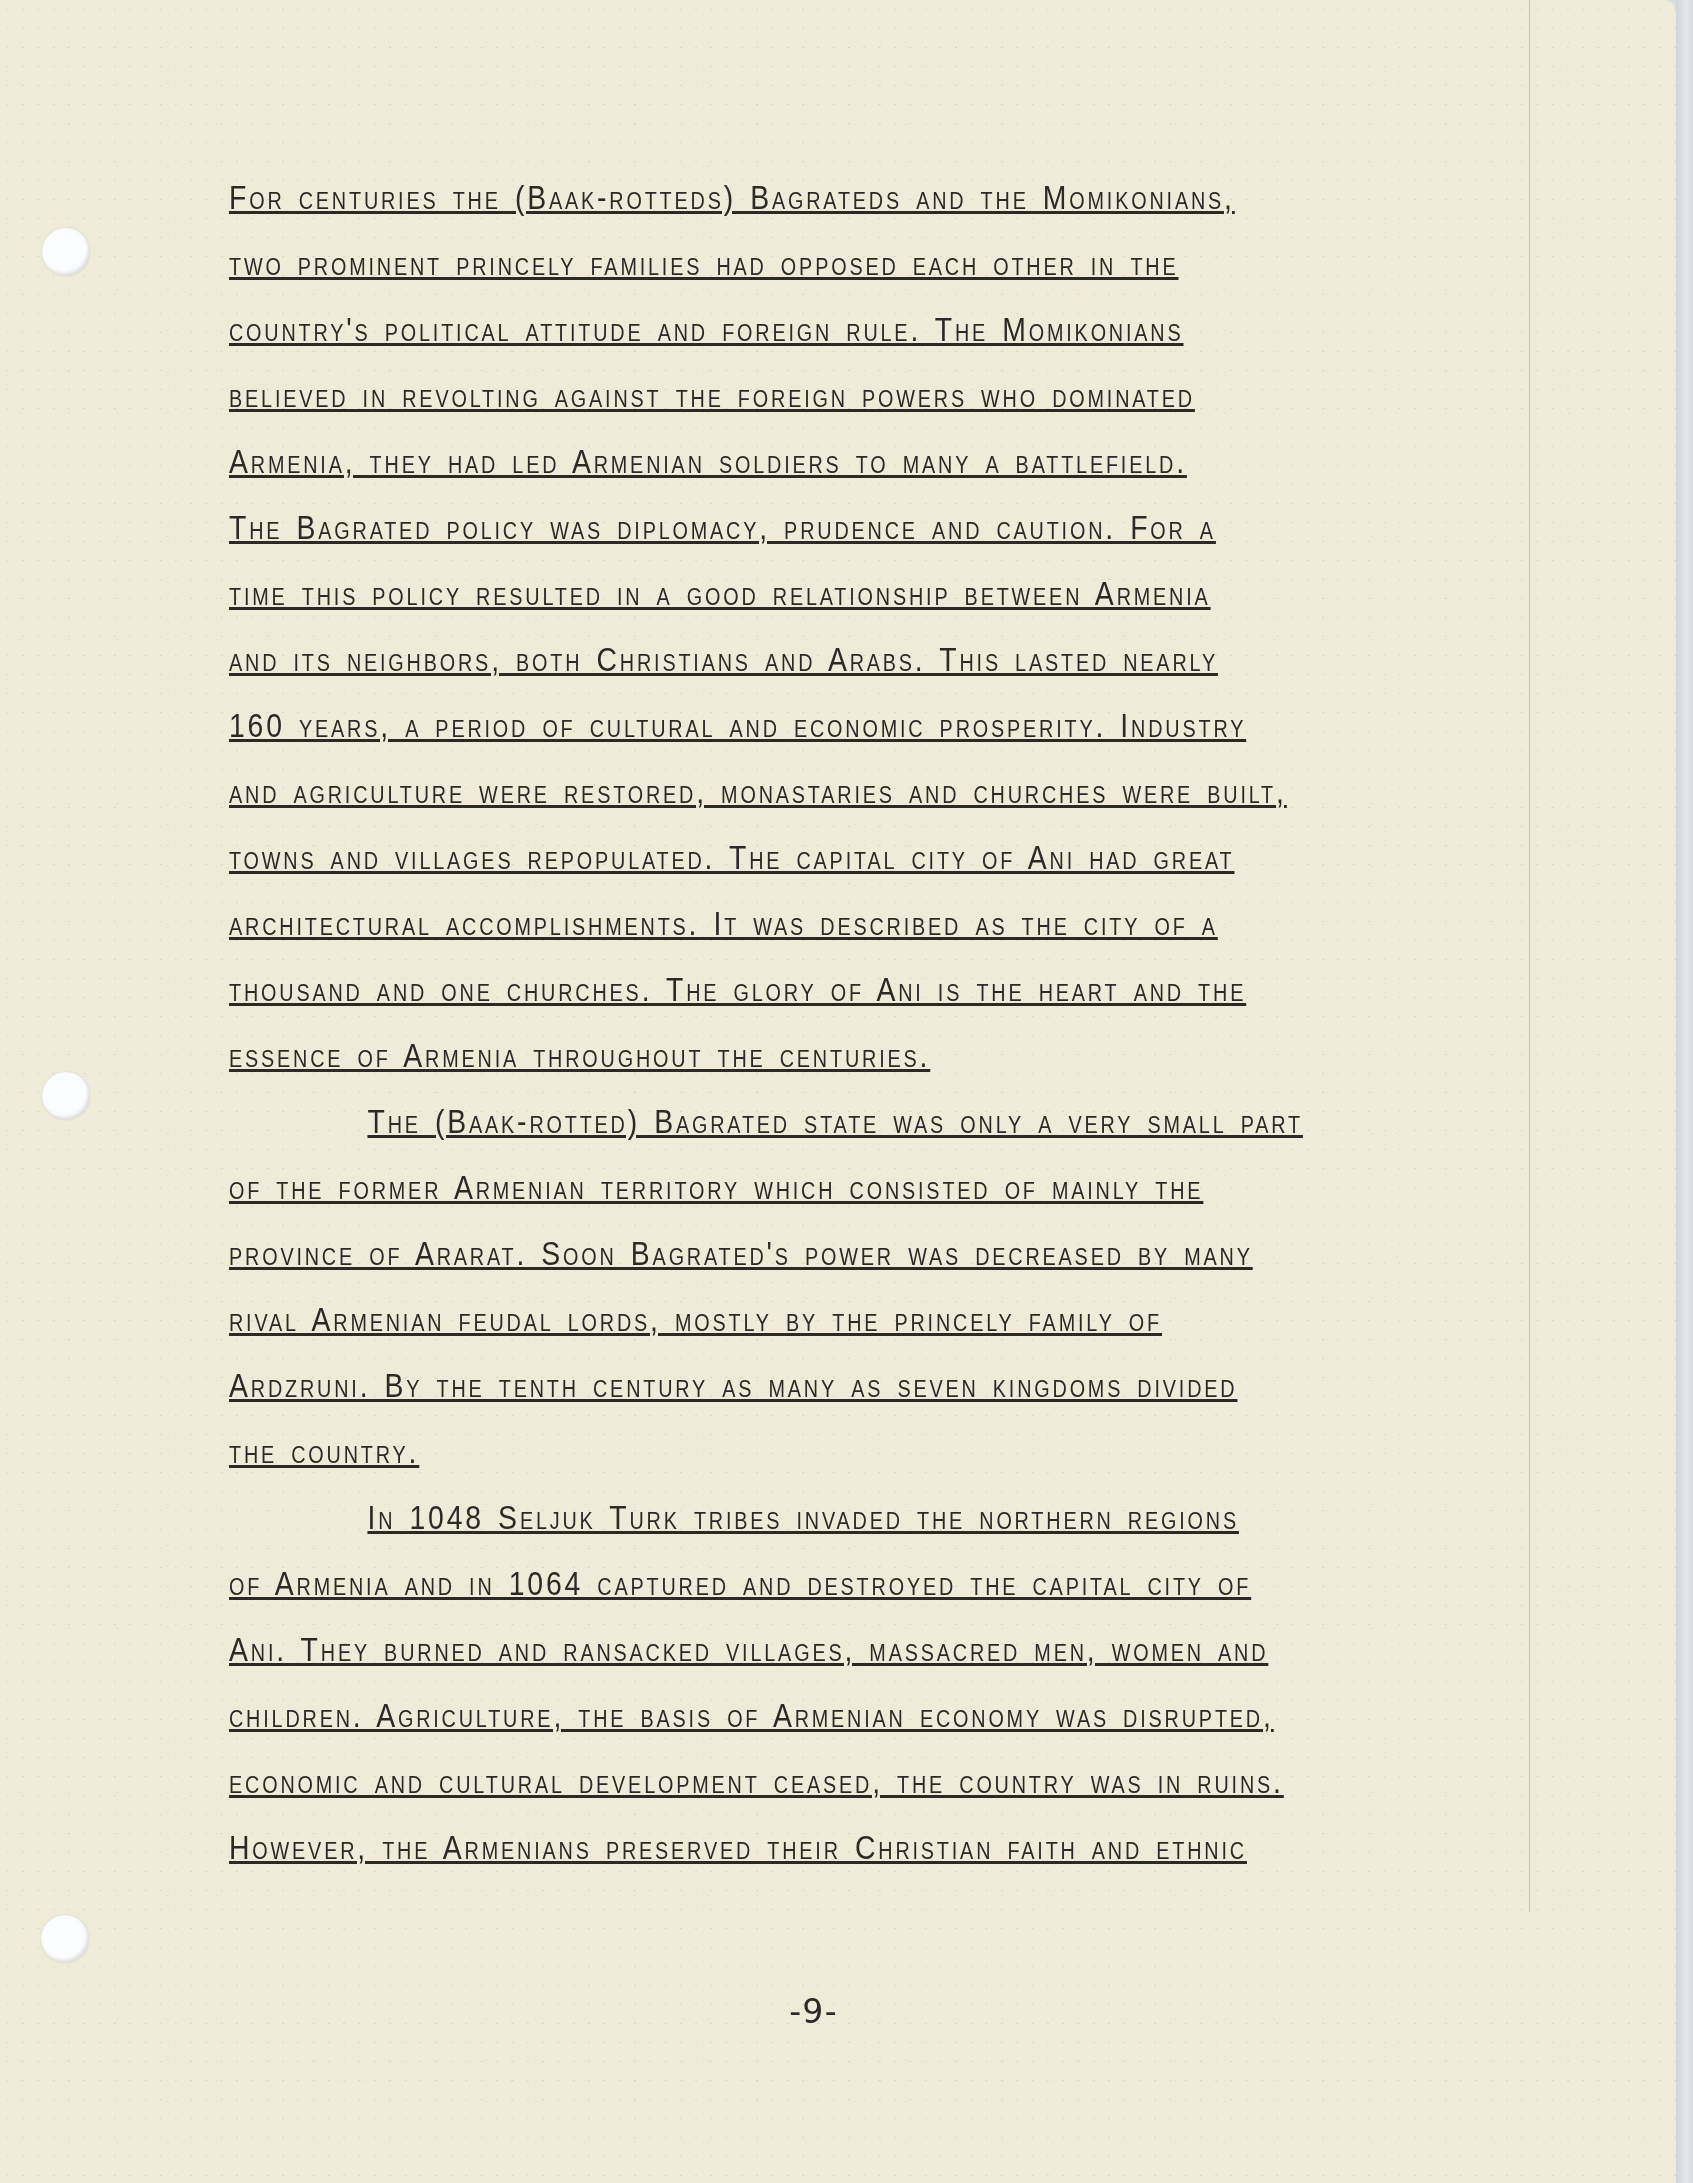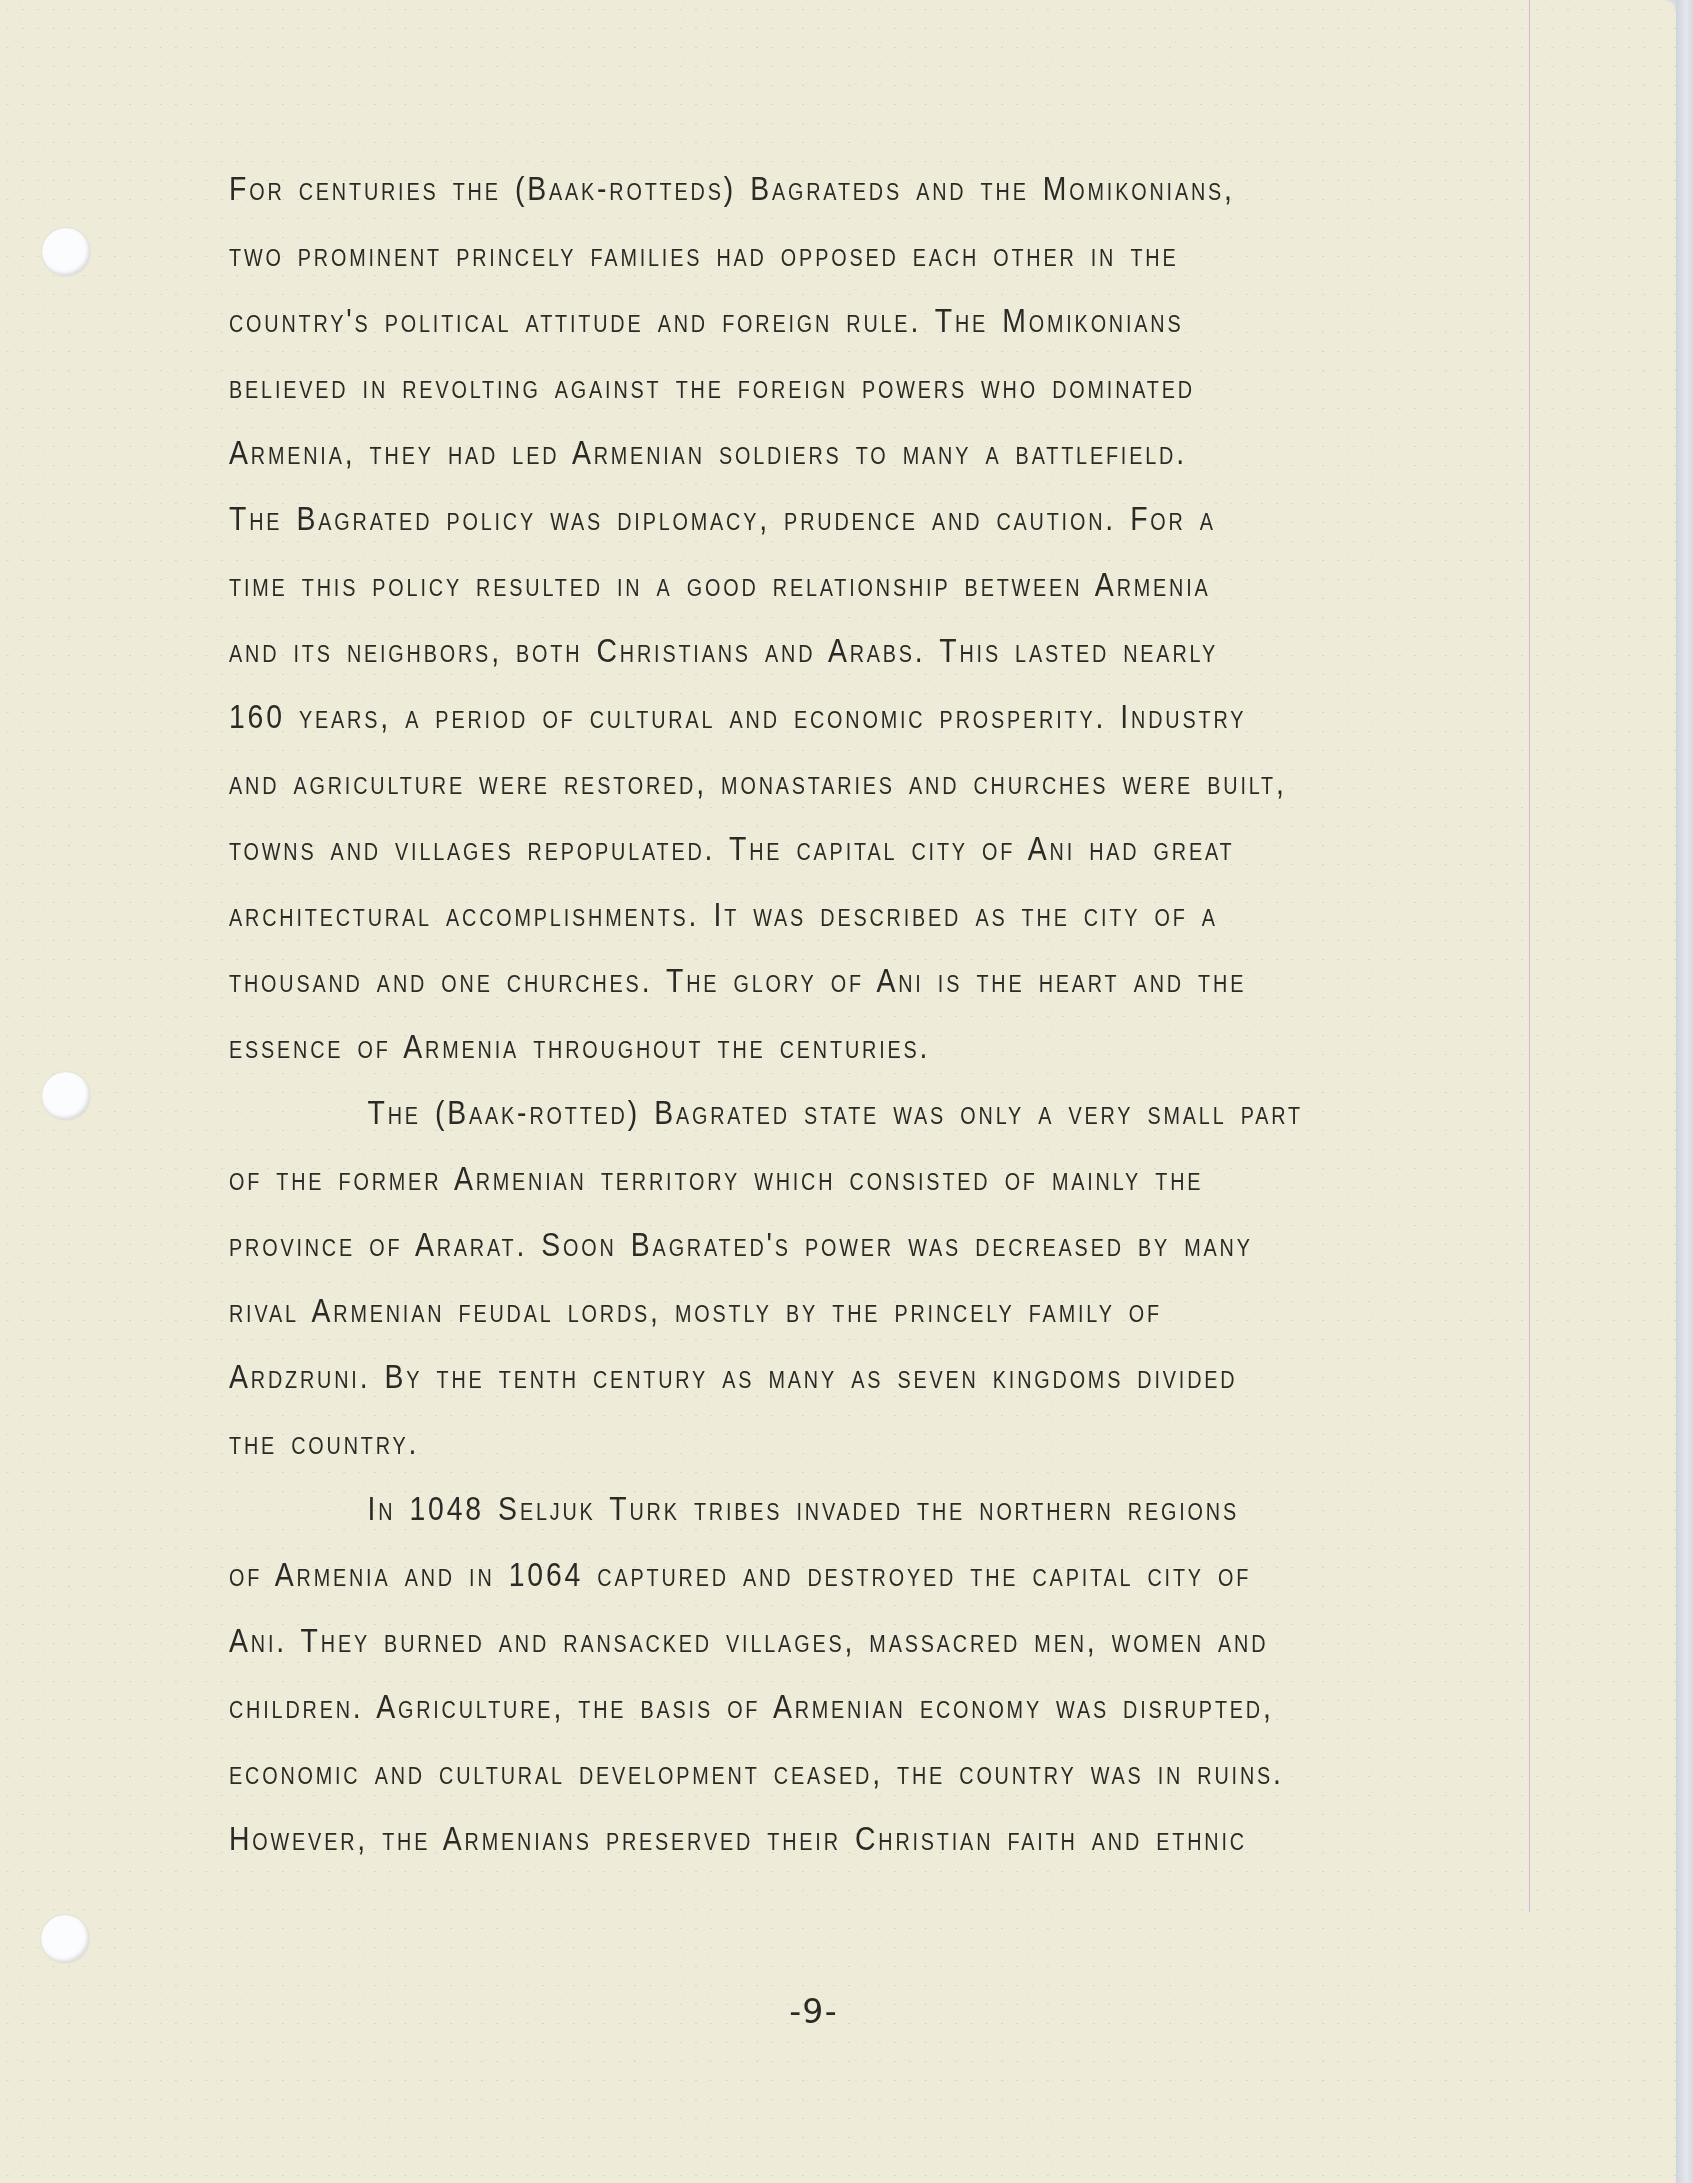--- a/index.html
+++ b/index.html
@@ -53,23 +53,24 @@
     background: #fbfcfe;
     box-shadow: inset -2px -2.7px 3.3px rgba(170,170,160,0.35), 0 0 1.3px rgba(160,150,130,0.4);
   }
   .hole-1 { left: 42px; top: 228px; }
   .hole-2 { left: 42px; top: 1072px; }
   .hole-3 { left: 41px; top: 1915px; }
 
   .body-text {
     position: absolute;
     left: 229px;
-    top: 162px;
+    top: 171px;
     width: 1368px;
     color: #2b2a26;
+    text-decoration: underline;
   }
   .line {
     display: block;
     white-space: nowrap;
     height: 66px;
     line-height: 53px;
     font-size: 33px;
     font-variant: small-caps;
     letter-spacing: 3.3px;
     word-spacing: 4px;

